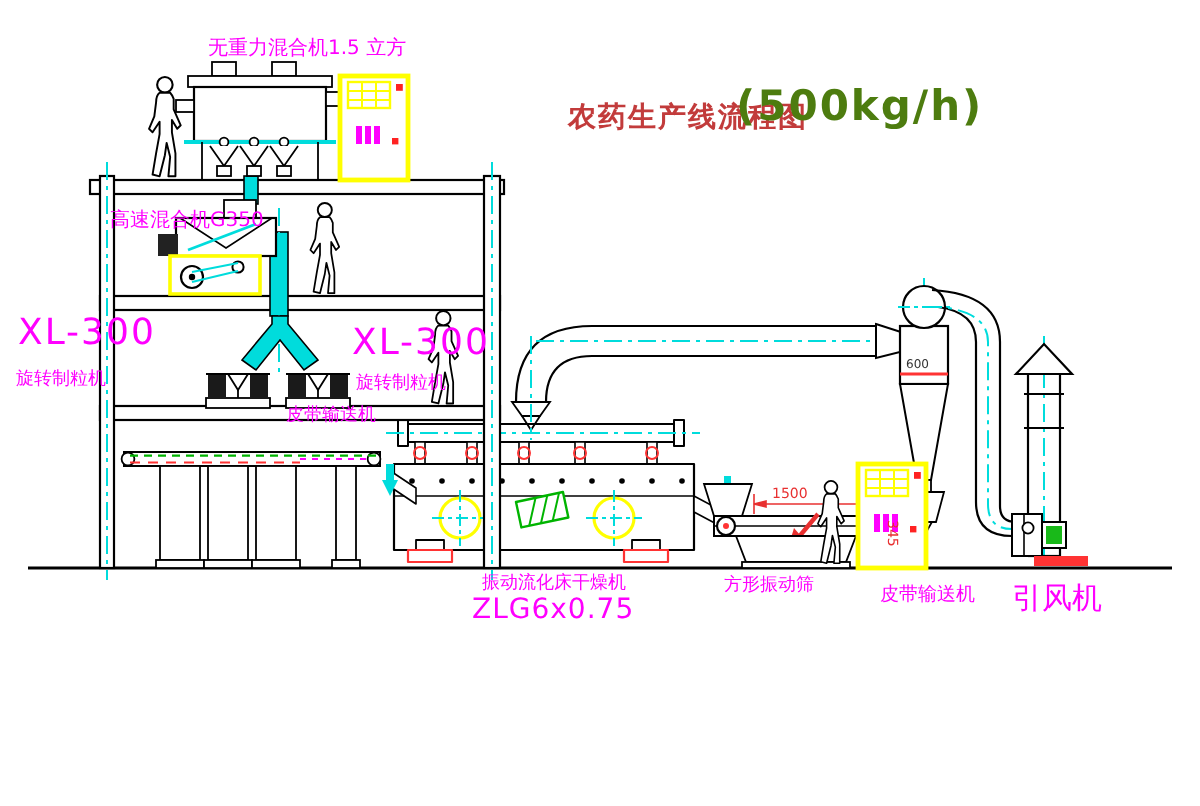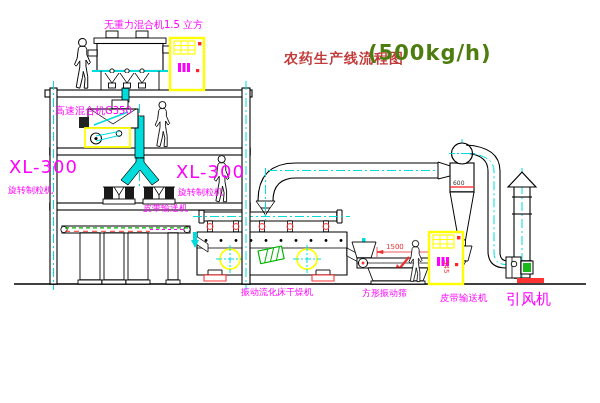--- a/index.html
+++ b/index.html
@@ -281,20 +281,21 @@
 <div class="title-cap">(500kg/h)</div>
 
 <div class="lbl small" style="left:104px;top:20px;font-size:10px;">无重力混合机1.5 立方</div>
 <div class="lbl small" style="left:55px;top:106px;font-size:10px;">高速混合机G350</div>
 <div class="lbl big" style="left:9px;top:158px;">XL-300</div>
 <div class="lbl small" style="left:8px;top:186px;">旋转制粒机</div>
 <div class="lbl big" style="left:176px;top:163px;">XL-300</div>
 <div class="lbl small" style="left:178px;top:188px;">旋转制粒机</div>
 <div class="lbl small" style="left:143px;top:204px;text-align:center;">皮带输送机</div>
 <div class="lbl small" style="left:241px;top:288px;">振动流化床干燥机</div>
+<div class="lbl model" style="left:236px;top:298px;">ZLG6x0.75</div>
 <div class="lbl small" style="left:362px;top:289px;">方形振动筛</div>
 <div class="lbl small" style="left:440px;top:293px;font-size:9.5px;">皮带输送机</div>
 <div class="lbl small" style="left:506px;top:292px;font-size:15px;">引风机</div>
 
 <div class="dim" style="left:386px;top:243px;">1500</div>
 <div class="dim rot" style="left:450px;top:260px;">345</div>
 <div class="dim dark" style="left:453px;top:179px;">600</div>
 
 </div>
 

